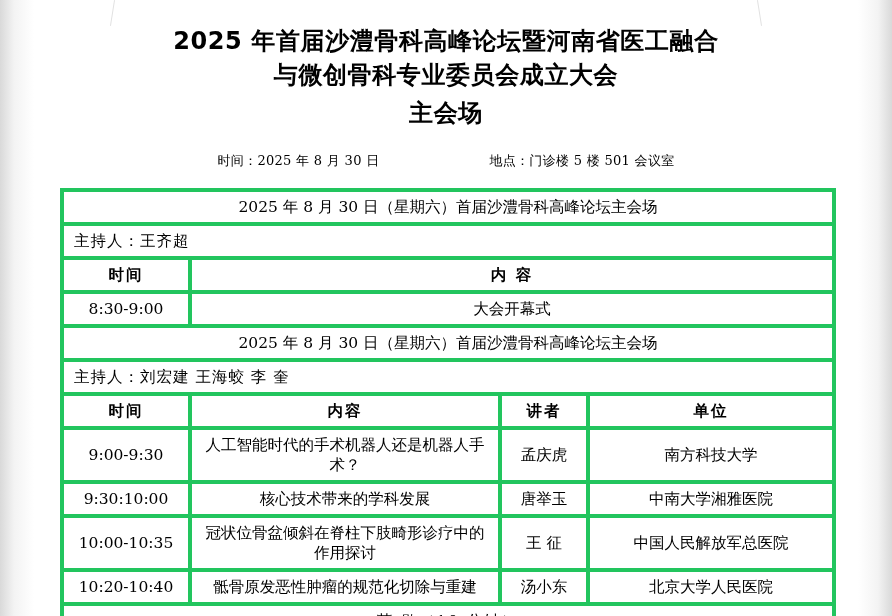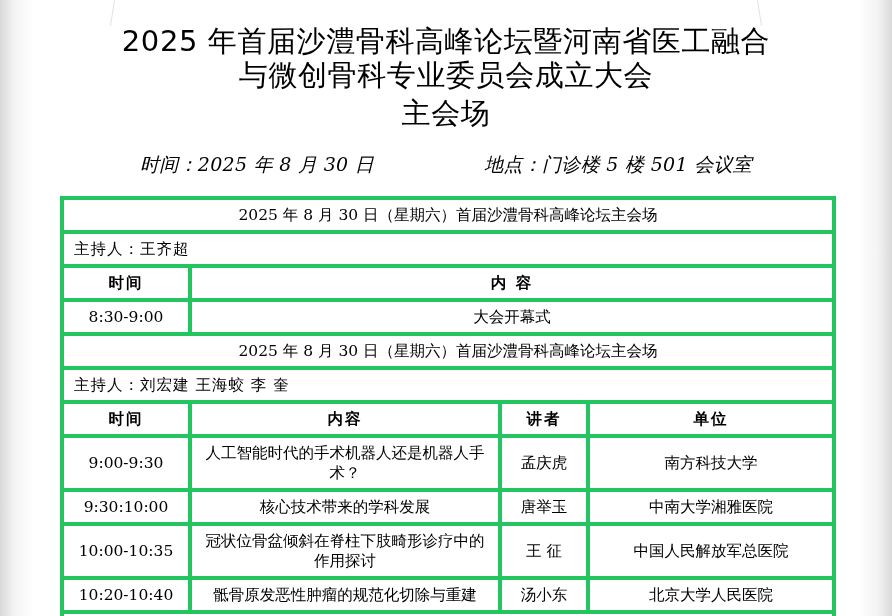--- a/index.html
+++ b/index.html
@@ -38,38 +38,37 @@
     background: #e2e2e2;
   }
   .corner.tl { left: 112px; top: 0; width: 1px; height: 26px; transform: rotate(9deg); }
   .corner.tr { right: 132px; top: 0; width: 1px; height: 26px; transform: rotate(-9deg); }
 
   .title-block {
     text-align: center;
     padding-top: 24px;
   }
   .title-line {
-    font-size: 29px;
-    font-weight: normal;
+    font-size: 24px;
+    font-weight: bold;
     letter-spacing: 0.6px;
     line-height: 34px;
     font-family: "DejaVu Sans", "Liberation Sans", sans-serif;
   }
   .title-line.sub {
     margin-top: 4px;
   }
 
   .meta-row {
     display: flex;
     justify-content: center;
     gap: 110px;
     margin-top: 22px;
-    font-size: 19px;
+    font-size: 13px;
     letter-spacing: 0.3px;
-    font-style: italic;
   }
   .meta-item { white-space: nowrap; }
 
   table.agenda {
     margin: 18px auto 0 auto;
     border-collapse: collapse;
     width: 772px;
     table-layout: fixed;
   }
   table.agenda td {

